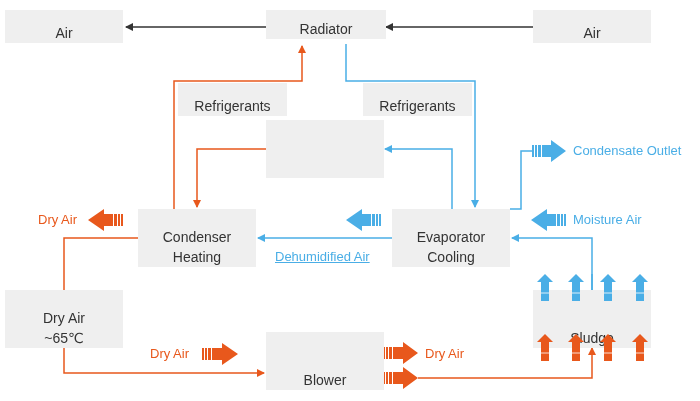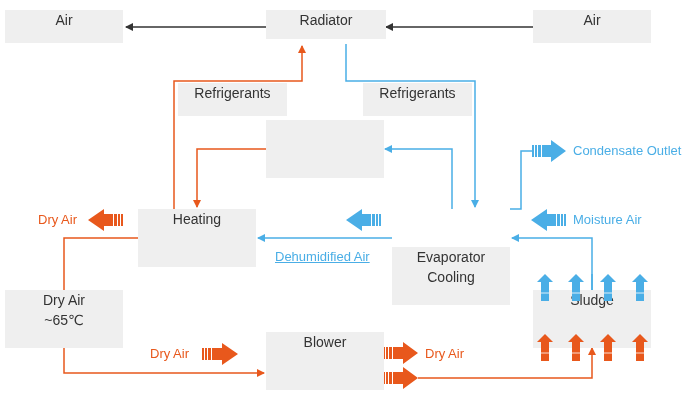--- a/index.html
+++ b/index.html
@@ -1,19 +1,19 @@
 <!DOCTYPE html>
 <html><head>
 <meta charset="utf-8">
 <style>
   html, body { margin: 0; padding: 0; background: #ffffff; }
   body { width: 700px; height: 401px; position: relative; overflow: hidden;
          font-family: "Liberation Sans", "DejaVu Sans", sans-serif; }
   .box { position: absolute; background: #efefef; color: #333333; font-size: 14px;
-         display: flex; flex-direction: column; align-items: center; justify-content: flex-start;
+         display: flex; flex-direction: column; align-items: center; justify-content: flex-end;
          text-align: center; line-height: 20px; }
   .lbl { position: absolute; font-size: 13px; white-space: nowrap; line-height: 16px; }
   .orange { color: #e8581c; }
   .blue { color: #4aaee6; }
   svg.wires { position: absolute; left: 0; top: 0; }
 </style>
 </head>
 <body>
 
 <svg class="wires" width="700" height="401">
@@ -113,23 +113,24 @@
 </div>
 <div class="box" style="left:178px;top:83px;width:109px;height:33px;">
   <span>Refrigerants</span>
 </div>
 <div class="box" style="left:363px;top:83px;width:109px;height:33px;">
   <span>Refrigerants</span>
 </div>
 <div class="box" style="left:266px;top:120px;width:118px;height:58px;">
 </div>
 <div class="box" style="left:138px;top:209px;width:118px;height:58px;">
+  <span>Condenser</span>
   <span>Heating</span>
 </div>
-<div class="box" style="left:392px;top:209px;width:118px;height:58px;margin-top:38px;">
+<div class="box" style="left:392px;top:209px;width:118px;height:58px;">
   <span>Evaporator</span>
   <span>Cooling</span>
 </div>
 <div class="box" style="left:5px;top:290px;width:118px;height:58px;">
   <span>Dry Air</span>
   <span>~65℃</span>
 </div>
 <div class="box" style="left:266px;top:332px;width:118px;height:58px;">
   <span>Blower</span>
 </div>

